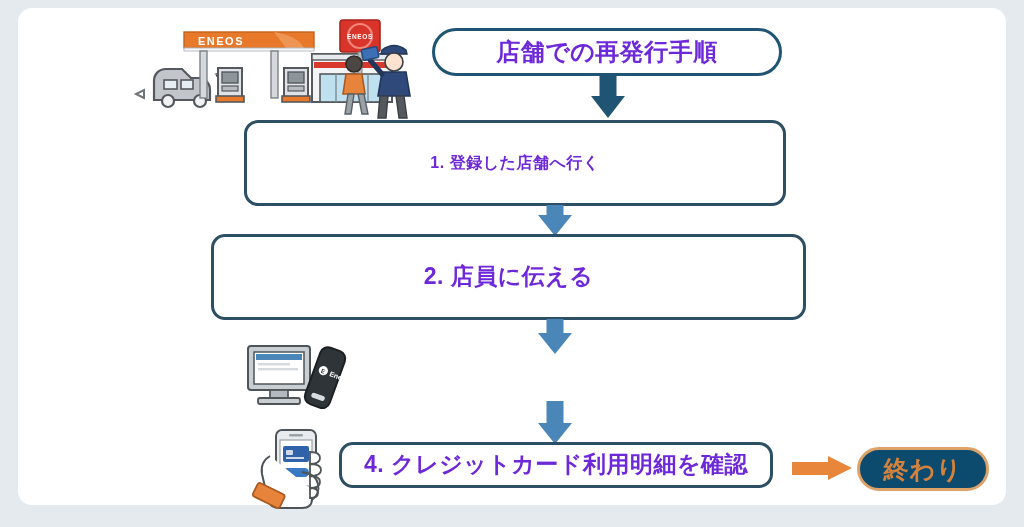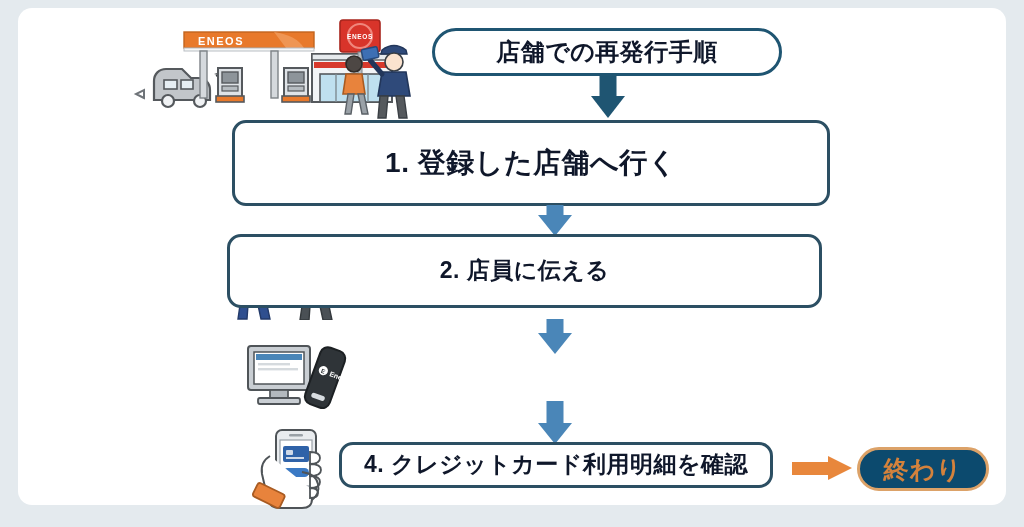--- a/index.html
+++ b/index.html
@@ -33,40 +33,40 @@
   .flowbox {
     position: absolute;
     box-sizing: border-box;
     background: #ffffff;
     border: 3px solid #2c4f63;
     border-radius: 14px;
     display: flex;
     flex-direction: column;
     align-items: center;
     justify-content: center;
-    color: #0f172a;
+    color: #6d28d9;
     font-weight: bold;
     letter-spacing: .5px;
   }
   .flowbox .line { white-space: nowrap; line-height: 1.18; }
 
   
   #title-box {
     left: 432px;
     top: 28px;
     width: 350px;
     height: 48px;
     border: 3px solid #1f5572;
     border-radius: 26px;
     font-size: 24px;
   }
 
   
-  #step1-box { left: 232px; top: 120px;  width: 598px; height: 86px; font-size: 28px; }
-  #step2-box { left: 227px; top: 234px;  width: 595px; height: 74px; font-size: 23px; justify-content: center; }
+  #step1-box { left: 244px; top: 120px;  width: 542px; height: 86px; font-size: 16px; }
+  #step2-box { left: 211px; top: 234px;  width: 595px; height: 86px; font-size: 23px; justify-content: center; }
   #step3-box { left: 356px; top: 352px;  width: 428px; height: 51px; font-size: 23px; }
   #step4-box { left: 339px; top: 442px;  width: 434px; height: 46px; font-size: 23px; }
 
   
   .arrow-down { position: absolute; }
   .arrow-down .shaft {
     position: absolute; left: 50%; top: 0;
     transform: translateX(-50%);
     width: 17px;
   }

